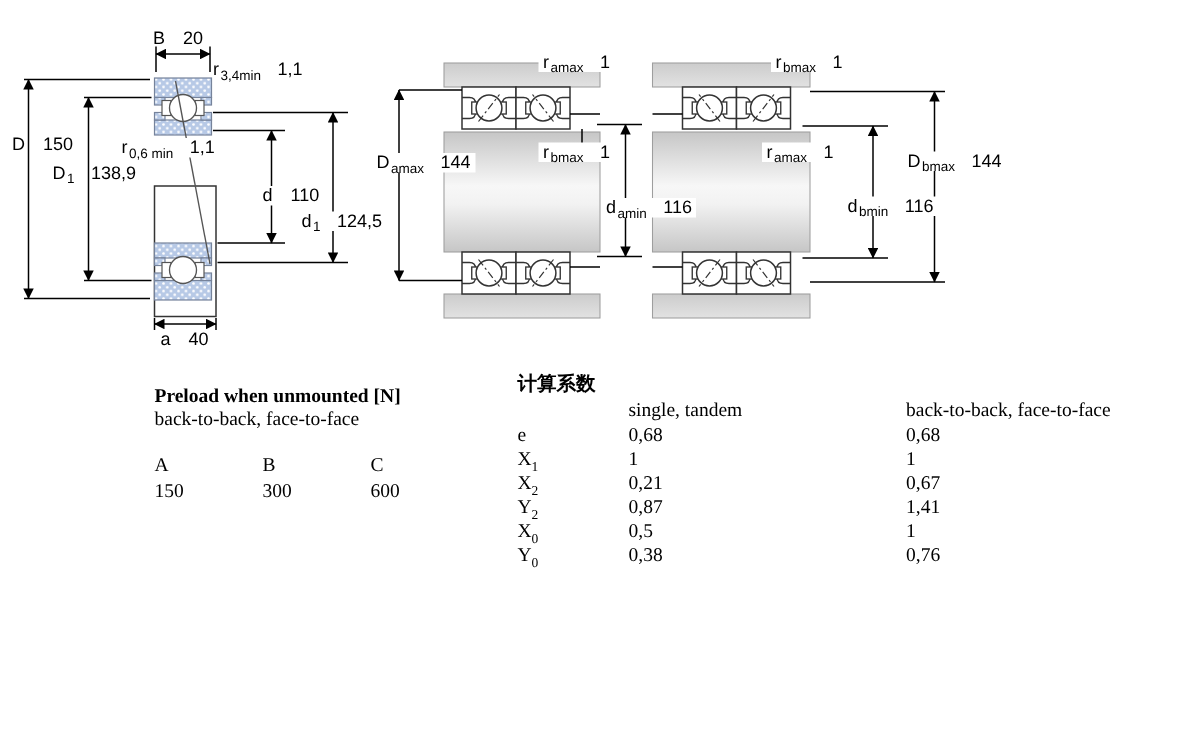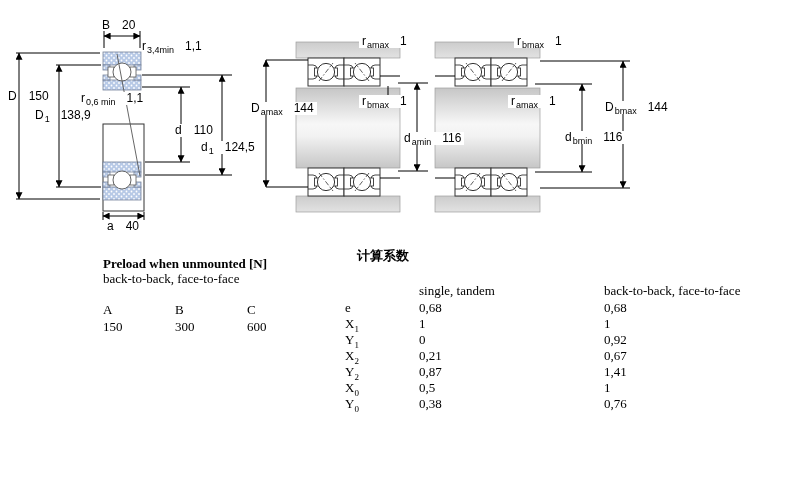--- a/index.html
+++ b/index.html
@@ -14,22 +14,22 @@
   
   .preload{position:absolute;left:103px;top:256px;width:230px;
            font-family:"Liberation Serif",serif;font-size:13px;line-height:15px;}
   .preload .title{font-weight:bold;}
   .preload .cols,.preload .vals{display:flex;}
   .preload .cols{margin-top:16px;}
   .preload .vals{margin-top:2px;}
   .preload .cols span,.preload .vals span{width:72px;}
   .factors{position:absolute;left:345px;top:248px;width:430px;
            font-family:"Liberation Serif",serif;font-size:13px;line-height:15px;}
-  .factors .title{font-weight:bold;margin-left:12px;}
-  .fhead{display:flex;margin-top:20px;height:17px;}
+  .factors .title{font-weight:bold;}
+  .fhead{display:flex;margin-top:2px;height:17px;}
   .frow{display:flex;height:16px;}
   .fc1{width:74px;}
   .fc2{width:185px;}
   .fc3{flex:1;}
   .frow .sub{font-size:9px;position:relative;top:4px;}
 </style>
 </head>
 <body>
 
 <div id="canvas">
@@ -237,25 +237,20 @@
       <span class="fc1"><span>e</span><span class="sub"></span></span>
       <span class="fc2">0,68</span>
       <span class="fc3">0,68</span>
     </div>
     <div class="frow">
       <span class="fc1"><span>X</span><span class="sub">1</span></span>
       <span class="fc2">1</span>
       <span class="fc3">1</span>
     </div>
     <div class="frow">
-      <span class="fc1"><span>Y</span><span class="sub">1</span></span>
-      <span class="fc2">0</span>
-      <span class="fc3">0,92</span>
-    </div>
-    <div class="frow">
       <span class="fc1"><span>X</span><span class="sub">2</span></span>
       <span class="fc2">0,21</span>
       <span class="fc3">0,67</span>
     </div>
     <div class="frow">
       <span class="fc1"><span>Y</span><span class="sub">2</span></span>
       <span class="fc2">0,87</span>
       <span class="fc3">1,41</span>
     </div>
     <div class="frow">

